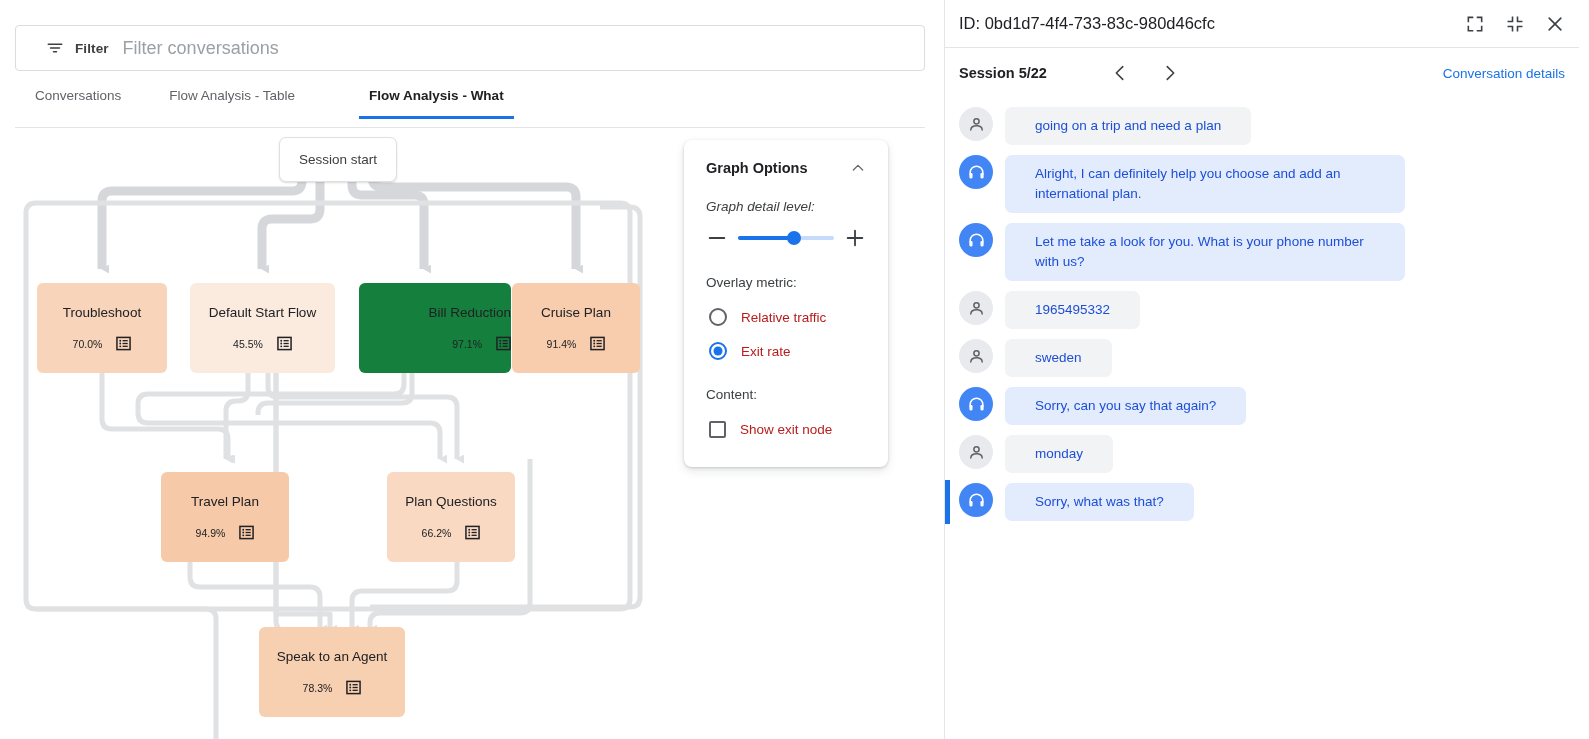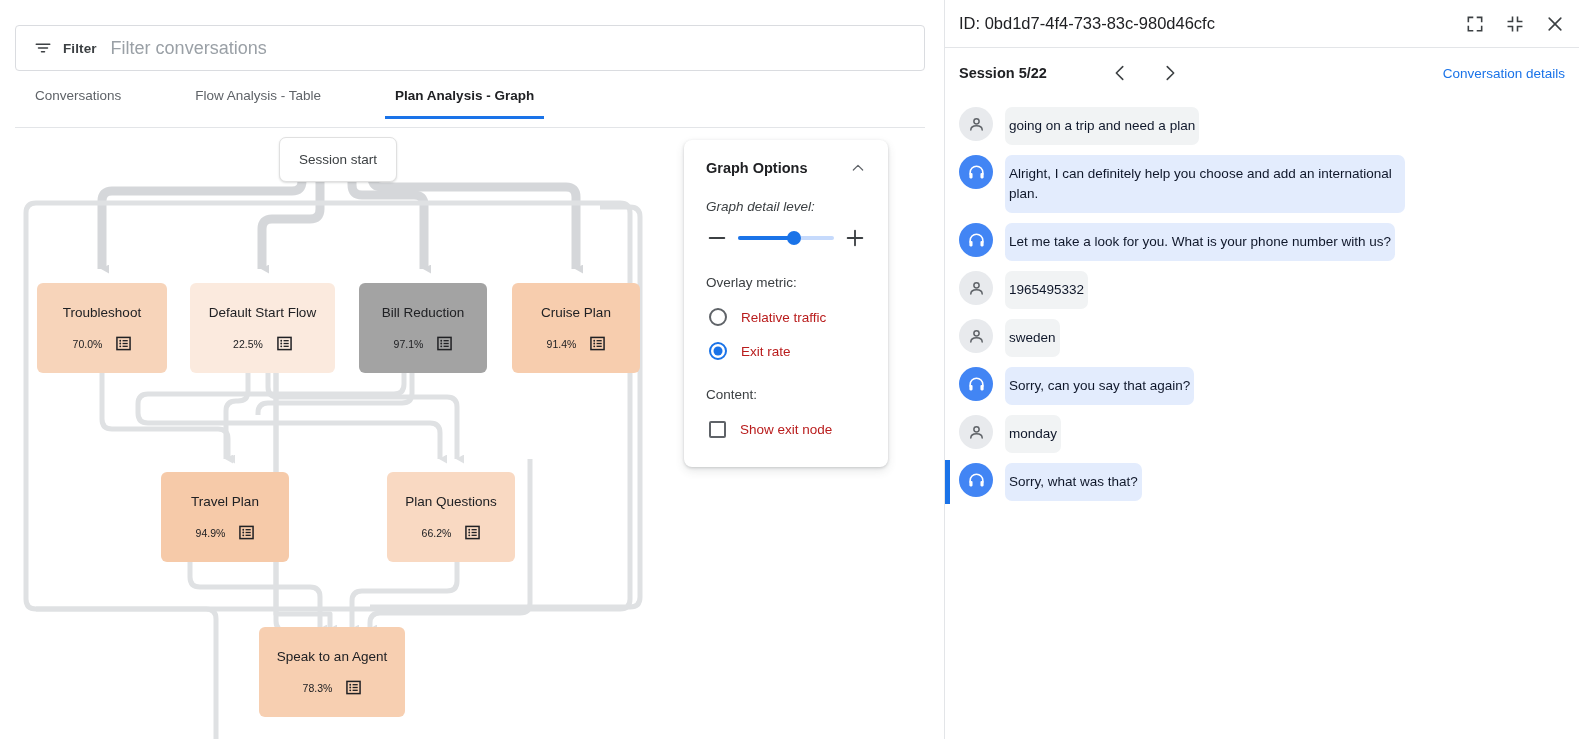--- a/index.html
+++ b/index.html
@@ -18,42 +18,42 @@
     position: relative;
     background: #fff;
     border-right: 1px solid #e3e5e8;
     overflow: hidden;
   }
 
   .filter-bar {
     position: absolute; left: 15px; top: 25px;
     width: 910px; height: 46px;
     border: 1px solid #dadce0; border-radius: 4px;
-    display: flex; align-items: center; padding: 0 18px;
+    display: flex; align-items: center; padding: 0 30px;
     background: #fff;
   }
   .filter-icon { width: 18px; height: 18px; margin-right: 11px; display:block; }
   .filter-label { font-size: 13.5px; font-weight: 700; color: #3c4043; margin-right: 14px; letter-spacing: .1px;}
   .filter-input {
     border: none; outline: none; font-size: 18px; color: #3c4043;
     font-family: "Liberation Sans", sans-serif; flex: 1; background: transparent;
   }
   .filter-input::placeholder { color: #9aa0a6; }
 
   .tabs {
     position: absolute; left: 15px; top: 88px; width: 910px; height: 40px;
     display: flex; align-items: flex-start;
     border-bottom: 1px solid #e3e5e8;
   }
   .tab {
     font-size: 13.5px; color: #5f6368; padding: 0 0 15px 0;
     margin-right: 0; cursor: pointer; position: relative; white-space: nowrap;
   }
   .tab:nth-child(1) { margin-left: 20px; }
-  .tab:nth-child(2) { margin-left: 74px; }
+  .tab:nth-child(2) { margin-left: 48px; }
   .tab:nth-child(3) { margin-left: 74px; }
   .tab.active { color: #202124; font-weight: 700; }
   .tab.active::after {
     content: ""; position: absolute; left: -10px; right: -10px; bottom: -1px;
     height: 3px; background: #1a73e8;
   }
 
   
   .graph-area {
     position: absolute; left: 0; top: 129px; width: 945px; height: 610px;
@@ -146,22 +146,22 @@
     background: #1a73e8; border-radius: 0;
   }
   .avatar {
     width: 34px; height: 34px; border-radius: 50%; flex: none;
     display: flex; align-items: center; justify-content: center; margin-right: 12px;
   }
   .avatar.user { background: #e8eaed; }
   .avatar.agent { background: #4285f4; }
   .avatar svg { width: 19px; height: 19px; display:block;}
   .bubble {
-    border-radius: 7px; padding: 9px 4px; font-size: 13.5px;
-    line-height: 20px; color: #0f172a; max-width: 400px;
+    border-radius: 7px; padding: 9px 30px; font-size: 13.5px;
+    line-height: 20px; color: #1d4ed8; max-width: 400px;
   }
   .bubble.user { background: #f1f3f4; }
   .bubble.agent { background: #e3ecfd; }
 </style>
 </head>
 <body>
 
 <div class="app">
 
   <div class="left-pane">
@@ -176,21 +176,21 @@
             </g>
           </svg>
       </span>
       <span class="filter-label">Filter</span>
       <input class="filter-input" value="" placeholder="Filter conversations" style="">
     </div>
 
     <div class="tabs">
       <div class="tab">Conversations</div>
       <div class="tab">Flow Analysis - Table</div>
-      <div class="tab active">Plan Analysis - Graph</div>
+      <div class="tab active">Flow Analysis - What</div>
     </div>
 
     <div class="graph-area">
 
       <svg class="edges" viewBox="0 0 945 610" preserveAspectRatio="none">
         <defs>
           <marker id="ah" markerWidth="9" markerHeight="9" refX="4.5" refY="7" orient="auto" markerUnits="userSpaceOnUse">
             <path d="M0,0 L9,0 L4.5,8 Z" fill="#d5d7da"></path>
           </marker>
           <marker id="ah2" markerWidth="9" markerHeight="9" refX="4.5" refY="7" orient="auto" markerUnits="userSpaceOnUse">
@@ -254,36 +254,36 @@
                 <line x1="7" y1="8" x2="12.5" y2="8" stroke="#202124" stroke-width="1.4"></line>
                 <line x1="7" y1="11" x2="12.5" y2="11" stroke="#202124" stroke-width="1.4"></line>
               </svg>
           </span>
         </span>
       </div>
 
       <div class="node" style="left:190px; top:154px; width:145px; height:90px; background:#fbeade;">
         <span class="node-title">Default Start Flow</span>
         <span class="node-meta">
-          <span class="node-pct">22.5%</span>
-          <span class="list-icon">
-            <svg viewBox="0 0 16 16" width="15" height="15">
-                <rect x="1" y="1.5" width="14" height="13" fill="none" stroke="#202124" stroke-width="1.6"></rect>
-                <circle cx="4.5" cy="5" r="1" fill="#202124"></circle>
-                <circle cx="4.5" cy="8" r="1" fill="#202124"></circle>
-                <circle cx="4.5" cy="11" r="1" fill="#202124"></circle>
-                <line x1="7" y1="5" x2="12.5" y2="5" stroke="#202124" stroke-width="1.4"></line>
-                <line x1="7" y1="8" x2="12.5" y2="8" stroke="#202124" stroke-width="1.4"></line>
-                <line x1="7" y1="11" x2="12.5" y2="11" stroke="#202124" stroke-width="1.4"></line>
-              </svg>
-          </span>
-        </span>
-      </div>
-
-      <div class="node" style="left:359px; top:154px; width:128px; height:90px; background:#a3a3a3;">
+          <span class="node-pct">45.5%</span>
+          <span class="list-icon">
+            <svg viewBox="0 0 16 16" width="15" height="15">
+                <rect x="1" y="1.5" width="14" height="13" fill="none" stroke="#202124" stroke-width="1.6"></rect>
+                <circle cx="4.5" cy="5" r="1" fill="#202124"></circle>
+                <circle cx="4.5" cy="8" r="1" fill="#202124"></circle>
+                <circle cx="4.5" cy="11" r="1" fill="#202124"></circle>
+                <line x1="7" y1="5" x2="12.5" y2="5" stroke="#202124" stroke-width="1.4"></line>
+                <line x1="7" y1="8" x2="12.5" y2="8" stroke="#202124" stroke-width="1.4"></line>
+                <line x1="7" y1="11" x2="12.5" y2="11" stroke="#202124" stroke-width="1.4"></line>
+              </svg>
+          </span>
+        </span>
+      </div>
+
+      <div class="node" style="left:359px; top:154px; width:152px; height:90px; background:#15803d;align-items:flex-end;">
         <span class="node-title">Bill Reduction</span>
         <span class="node-meta">
           <span class="node-pct">97.1%</span>
           <span class="list-icon">
             <svg viewBox="0 0 16 16" width="15" height="15">
                 <rect x="1" y="1.5" width="14" height="13" fill="none" stroke="#202124" stroke-width="1.6"></rect>
                 <circle cx="4.5" cy="5" r="1" fill="#202124"></circle>
                 <circle cx="4.5" cy="8" r="1" fill="#202124"></circle>
                 <circle cx="4.5" cy="11" r="1" fill="#202124"></circle>
                 <line x1="7" y1="5" x2="12.5" y2="5" stroke="#202124" stroke-width="1.4"></line>

